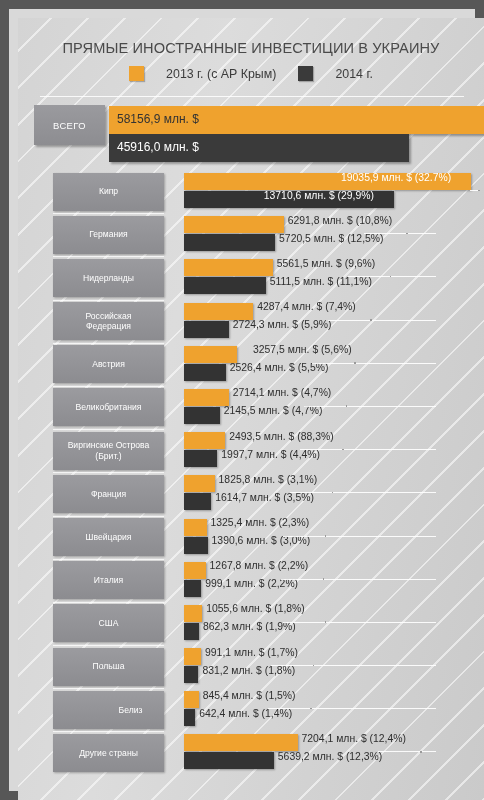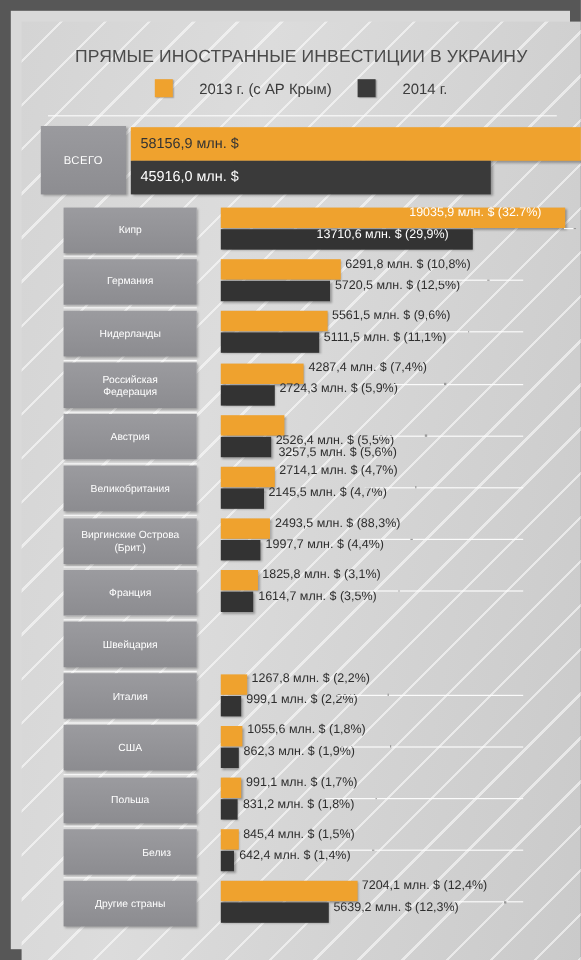--- a/index.html
+++ b/index.html
@@ -42,21 +42,21 @@
   .sw-dark{background:#3a3a3a;}
   .lg-label{font-size:12.4px;color:#3c3c3c;white-space:nowrap;}
   #hrule{
     position:absolute;left:22px;top:78px;width:424px;height:1px;
     background:rgba(255,255,255,0.85);
   }
 
   
   #total-row{position:absolute;left:0;top:86px;width:466px;height:66px;}
   #total-box{
-    position:absolute;left:16px;top:1px;width:71px;height:57px;
+    position:absolute;left:16px;top:1px;width:71px;height:40px;
     background:linear-gradient(180deg,#9a9a9e 0%,#8d8d91 100%);
     box-shadow:1.5px 1.5px 2px rgba(0,0,0,0.3);
     display:flex;align-items:center;justify-content:center;
   }
   #total-box span{font-size:9.4px;color:#ffffff;letter-spacing:0.4px;}
   .tbar{position:absolute;box-shadow:1.5px 1.5px 2px rgba(0,0,0,0.32);}
   .tbar-o{background:#efa22e;left:91px;top:2px;height:28px;}
   .tbar-d{background:#3a3a3a;left:91px;top:30px;height:28px;}
   .tbar-label{
     position:absolute;left:99px;font-size:12px;white-space:nowrap;
@@ -191,21 +191,21 @@
             <div class="leader-dot" style="left: 200.153px;"></div>
           </div>
           <div class="rowsep" style="top: 0px;"></div>
         </div>
         <div class="row">
           <div class="cat-box">
             <span><i style="font-style: normal;">Австрия</i></span>
           </div>
           <div class="plot">
             <div class="bar bar-o" style="width: 53.1952px; left: 14px; top: 3px;"></div>
-            <div class="vlab" style="top: 1.5px; left: 62px; margin-top: 28px;">3257,5 млн. $ (5,6%)</div>
+            <div class="vlab" style="top: 1.5px; left: 83px;">3257,5 млн. $ (5,6%)</div>
             <div class="bar bar-d" style="width: 41.7309px; left: 14px; top: 21px;"></div>
             <div class="vlab" style="top: 19.5px; left: 59.7309px;">2526,4 млн. $ (5,5%)</div>
             <div class="leader" style="left: 142.195px; width: 123.805px;"></div>
             <div class="leader-dot" style="left: 184.195px;"></div>
           </div>
           <div class="rowsep" style="top: 0px;"></div>
         </div>
         <div class="row">
           <div class="cat-box">
             <span><i style="font-style: normal;">Великобритания</i></span>
@@ -245,20 +245,28 @@
             <div class="vlab" style="top: 19.5px; left: 45.2142px;">1614,7 млн. $ (3,5%)</div>
             <div class="leader" style="left: 119.602px; width: 146.398px;"></div>
             <div class="leader-dot" style="left: 161.602px;"></div>
           </div>
           <div class="rowsep" style="top: 0px;"></div>
         </div>
         <div class="row">
           <div class="cat-box">
             <span><i style="font-style: normal;">Швейцария</i></span>
           </div>
+          <div class="plot">
+            <div class="bar bar-o" style="width: 22.5377px; left: 14px; top: 3px;"></div>
+            <div class="vlab" style="top: 1.5px; left: 40.5377px;">1325,4 млн. $ (2,3%)</div>
+            <div class="bar bar-d" style="width: 23.5953px; left: 14px; top: 21px;"></div>
+            <div class="vlab" style="top: 19.5px; left: 41.5953px;">1390,6 млн. $ (3,0%)</div>
+            <div class="leader" style="left: 112.595px; width: 153.405px;"></div>
+            <div class="leader-dot" style="left: 154.595px;"></div>
+          </div>
           <div class="rowsep" style="top: 0px;"></div>
         </div>
         <div class="row">
           <div class="cat-box">
             <span><i style="font-style: normal;">Италия</i></span>
           </div>
           <div class="plot">
             <div class="bar bar-o" style="width: 21.6014px; left: 14px; top: 3px;"></div>
             <div class="vlab" style="top: 1.5px; left: 39.6014px;">1267,8 млн. $ (2,2%)</div>
             <div class="bar bar-d" style="width: 17.2066px; left: 14px; top: 21px;"></div>

